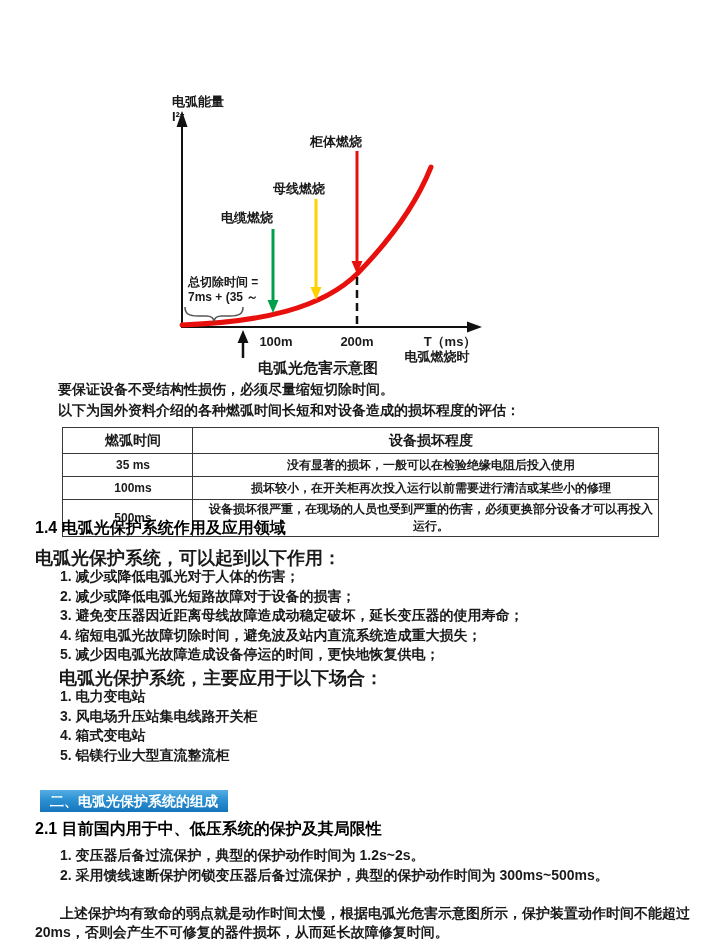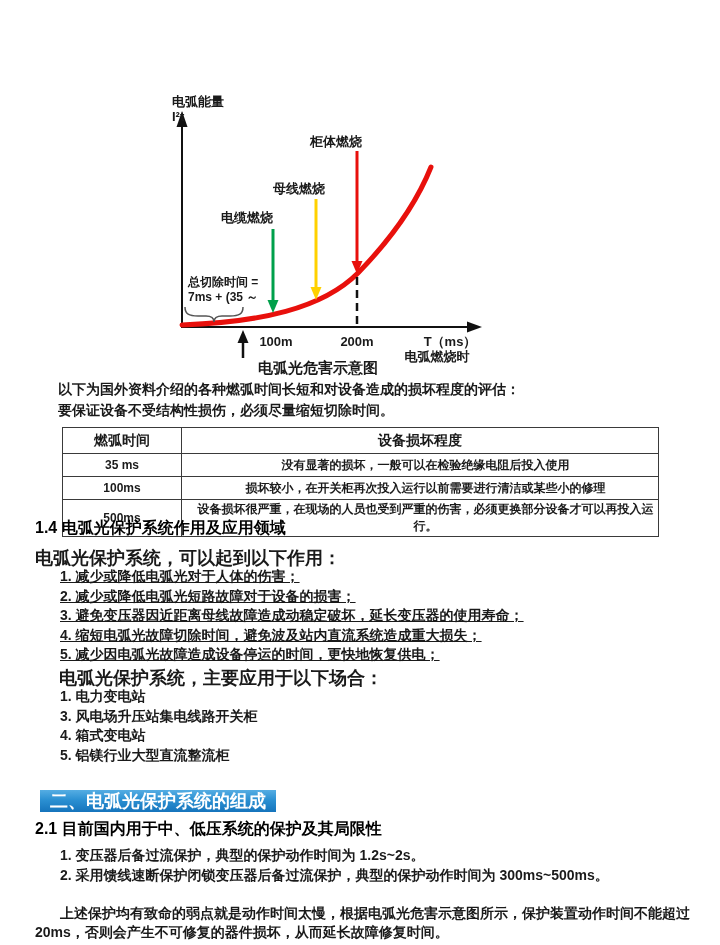--- a/index.html
+++ b/index.html
@@ -9,38 +9,38 @@
   }
   .cn{font-weight:600;}
   .abs{position:absolute;}
   
   .chart-svg{position:absolute;left:130px;top:80px;}
   .chart-svg text{font-family:"Liberation Sans",sans-serif;fill:#1a1a1a;font-weight:600;}
   
   .intro{left:58px;top:379px;font-size:14px;line-height:21px;}
   
   .dmg-table{left:62px;top:427px;width:597px;border-collapse:collapse;table-layout:fixed;}
-  .dmg-table th,.dmg-table td{border:1px solid #3a3a3a;font-weight:600;}
+  .dmg-table th,.dmg-table td{border:1px solid #3a3a3a;font-weight:600;padding-left:12px;}
   .dmg-table th{font-size:14px;font-weight:700;height:23px;text-align:center;}
   .dmg-table td{font-size:12px;height:20px;}
   .dmg-table .c1{width:116px;text-align:center;}
   .dmg-table td.c2{text-align:center;padding-left:12px;}
   
   .h-blue{color:#000000;font-weight:700;font-size:16px;}
   .h14{left:35px;top:518px;}
   .h21{left:35px;top:819px;}
   .p-intro{font-size:18px;}
   .fn-intro{left:35px;top:546px;}
-  .fn-list{left:60px;top:567px;font-size:14px;line-height:19.5px;text-decoration:underline;}
+  .fn-list{left:60px;top:567px;font-size:14px;line-height:19.5px;}
   .ap-intro{left:35px;top:666px;margin-left:24px;}
   .ap-list{left:60px;top:687px;font-size:14px;line-height:19.5px;}
   .banner{
     left:40px;top:790px;height:22px;line-height:22px;padding:0 10px;
     background:linear-gradient(180deg,#55ade3 0%,#2b90d2 45%,#1574bc 100%);
-    color:#ffffff;font-weight:700;font-size:18px;
+    color:#ffffff;font-weight:700;font-size:14px;
   }
   .s2-list{left:60px;top:846px;font-size:14px;line-height:19.8px;}
   .s2-p1{left:60px;top:905px;font-size:14px;}
   .s2-p2{left:35px;top:924px;font-size:14px;}
 </style>
 </head>
 <body>
 
 <div class="page">
 
@@ -80,22 +80,22 @@
 
     <text x="146" y="266" font-size="13" text-anchor="middle">100m</text>
     <text x="227" y="266" font-size="13" text-anchor="middle">200m</text>
     <text x="320" y="266" font-size="13" text-anchor="middle">T（ms）</text>
     <text x="307" y="281" font-size="13" text-anchor="middle">电弧燃烧时</text>
 
     <text x="188" y="293" font-size="15" font-weight="bold" text-anchor="middle">电弧光危害示意图</text>
   </svg>
 
   <div class="abs intro cn">
+    <div>要保证设备不受结构性损伤，必须尽量缩短切除时间。</div>
     <div>以下为国外资料介绍的各种燃弧时间长短和对设备造成的损坏程度的评估：</div>
-    <div>要保证设备不受结构性损伤，必须尽量缩短切除时间。</div>
   </div>
 
   <table class="abs dmg-table">
     <tbody>
         <tr>
       <th class="c1">燃弧时间</th>
       <th>设备损坏程度</th>
     </tr>
     <tr>
       <td class="c1">35 ms</td>

